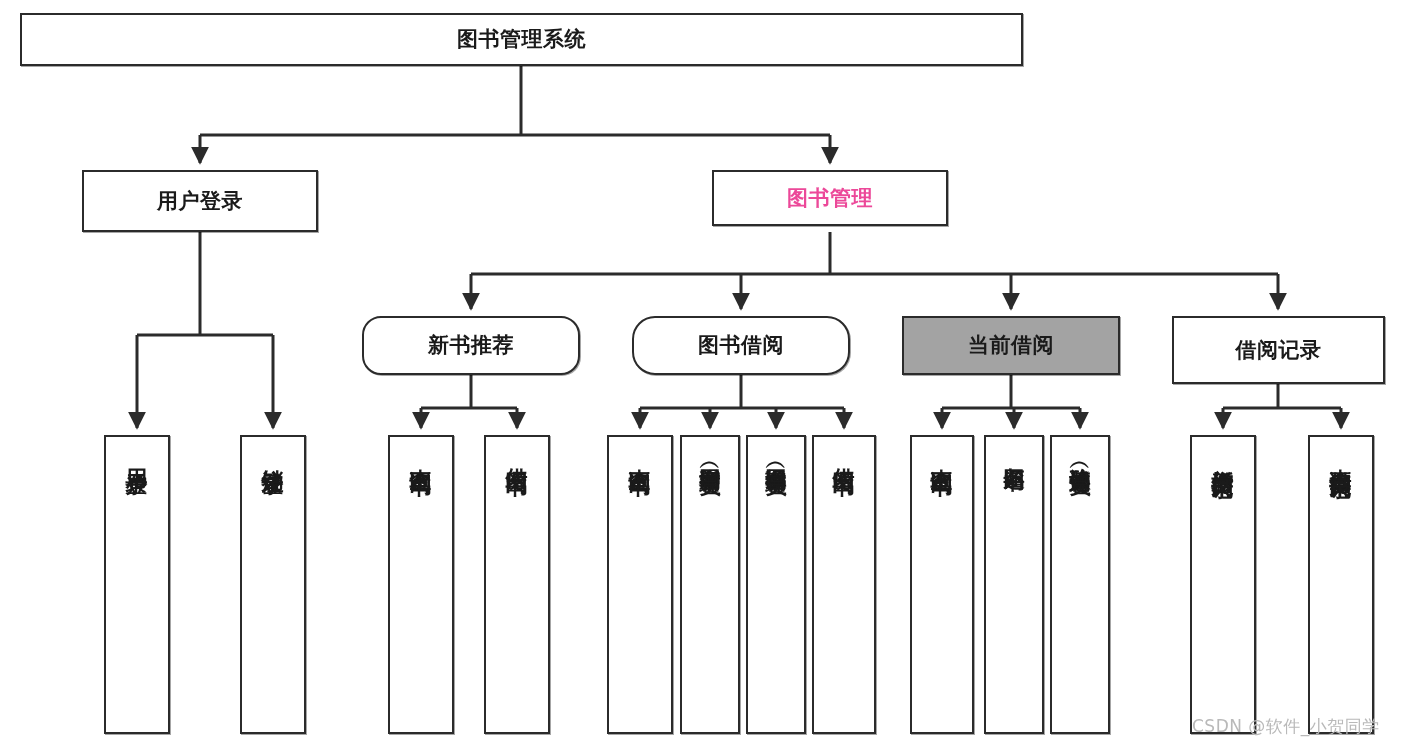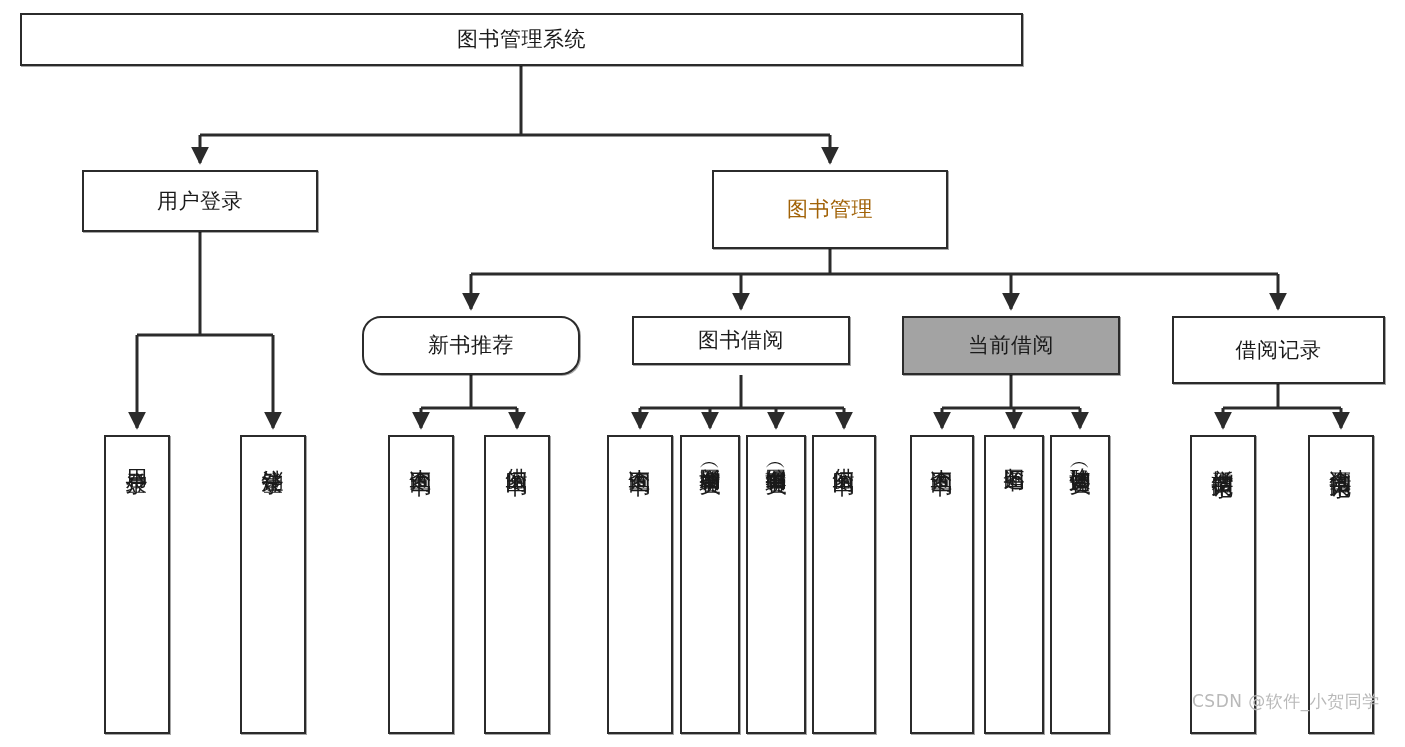--- a/index.html
+++ b/index.html
@@ -35,20 +35,21 @@
     display: flex;
     align-items: center;
     justify-content: center;
     color: #1a1a1a;
   }
   .node .label {
     display: block;
     text-align: right;
     line-height: 1.18;
     letter-spacing: 0.5px;
+    font-weight: bold;
   }
   .node.horiz .label {
     font-size: 21px;
     white-space: nowrap;
   }
   .node.vert {
     align-items: flex-start;
     justify-content: center;
     padding-top: 14px;
   }
@@ -60,21 +61,21 @@
     line-height: 1.05;
     white-space: nowrap;
   }
   .node.vert.narrow .label {
     font-size: 21px;
     letter-spacing: 1px;
   }
   #watermark {
     position: absolute;
     left: 1192px;
-    top: 690px;
+    top: 715px;
     font-size: 17px;
     color: #b9b9b9;
     white-space: nowrap;
     letter-spacing: 0.5px;
   }
 </style>
 </head>
 <body>
 
 <div id="diagram-root" style="background: rgb(255, 255, 255);">
@@ -129,28 +130,28 @@
     </g>
   </svg>
 
   <div class="node horiz" style="left: 20px; top: 13px; width: 1003px; height: 53px; border-color: rgb(43, 43, 43); background: rgb(255, 255, 255); color: rgb(26, 26, 26);">
     <span class="label">图书管理系统</span>
   </div>
 
   <div class="node horiz" style="left: 82px; top: 170px; width: 236px; height: 62px; border-color: rgb(43, 43, 43); background: rgb(255, 255, 255); color: rgb(26, 26, 26);">
     <span class="label">用户登录</span>
   </div>
-  <div class="node horiz" style="left: 712px; top: 170px; width: 236px; height: 79px; border-color: rgb(43, 43, 43); background: rgb(255, 255, 255); color: #a16207;">
+  <div class="node horiz" style="left: 712px; top: 170px; width: 236px; height: 56px; border-color: rgb(43, 43, 43); background: rgb(255, 255, 255); color: #ec4899;">
     <span class="label">图书管理</span>
   </div>
 
   <div class="node horiz" style="left: 362px; top: 316px; width: 218px; height: 59px; border-color: rgb(43, 43, 43); background: rgb(255, 255, 255); color: rgb(26, 26, 26); border-radius: 19px;">
     <span class="label">新书推荐</span>
   </div>
-  <div class="node horiz" style="left: 632px; top: 316px; width: 218px; height: 49px; border-color: rgb(43, 43, 43); background: rgb(255, 255, 255); color: rgb(26, 26, 26);">
+  <div class="node horiz" style="left: 632px; top: 316px; width: 218px; height: 59px; border-color: rgb(43, 43, 43); background: rgb(255, 255, 255); color: rgb(26, 26, 26); border-radius: 23px;">
     <span class="label">图书借阅</span>
   </div>
   <div class="node horiz" style="left: 902px; top: 316px; width: 218px; height: 59px; border-color: rgb(43, 43, 43); background: #a3a3a3; color: rgb(26, 26, 26);">
     <span class="label">当前借阅</span>
   </div>
   <div class="node horiz" style="left: 1172px; top: 316px; width: 213px; height: 68px; border-color: rgb(43, 43, 43); background: rgb(255, 255, 255); color: rgb(26, 26, 26);">
     <span class="label">借阅记录</span>
   </div>
 
   <div class="node vert" style="left: 104px; top: 435px; width: 66px; height: 299px; border-color: rgb(43, 43, 43); background: rgb(255, 255, 255); color: rgb(26, 26, 26);">

